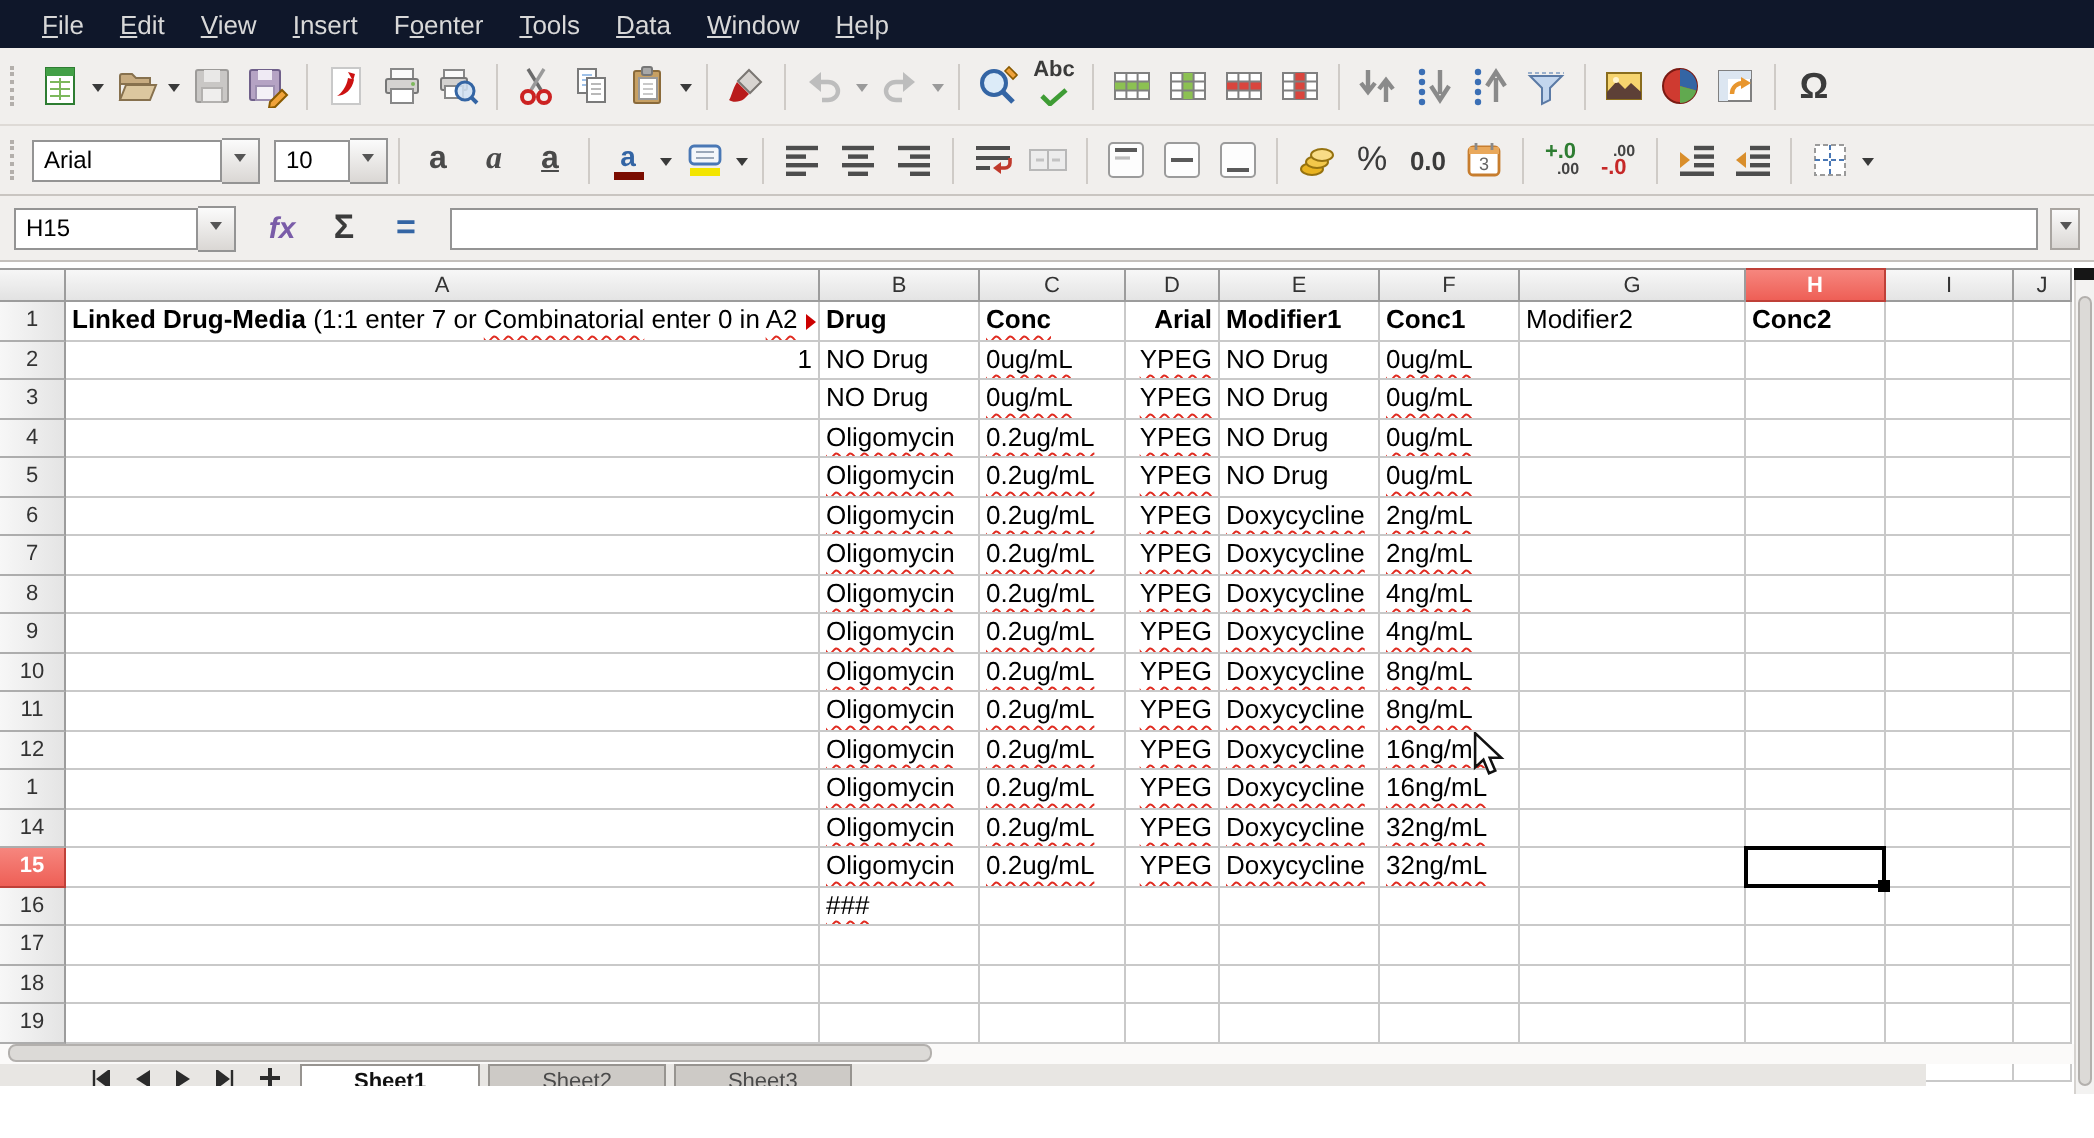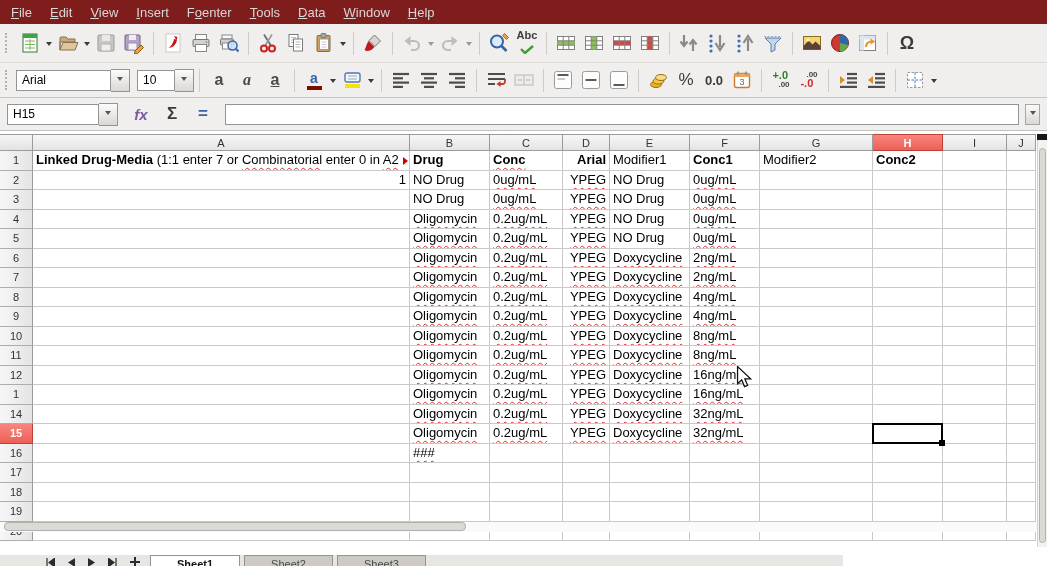--- a/index.html
+++ b/index.html
@@ -6,21 +6,21 @@
 html,body{width:1047px;height:569px;overflow:hidden}
 body{font-family:"Liberation Sans",sans-serif;background:#fff}
 .app{position:relative;width:1047px;height:569px;display:flex;flex-direction:column;background:#fff}
 
 .titlebar{height:26px;background:linear-gradient(#eceae8,#d3cfcc);border-bottom:1px solid #aeaaa5;position:relative;display:flex;align-items:center;flex:none}
 .wtitle{flex:1;text-align:center;font-weight:bold;font-size:13px;color:#3b3b3b}
 .circ-l{position:absolute;left:34px;top:8px;width:9px;height:9px;border:2px solid #aba7a2;border-radius:50%}
 .circ-r{position:absolute;right:4px;top:4px;width:17px;height:17px;border:2px solid #a9a5a0;border-radius:50%;display:flex;align-items:center;justify-content:center}
 .circ-r svg{display:block}
 
-.menubar{height:24px;background:#7f1d1d;display:flex;align-items:center;padding-left:2px;flex:none}
+.menubar{height:24px;background:#0f172a;display:flex;align-items:center;padding-left:12px;flex:none}
 .menu-item{color:#d8d8d8;font-size:13px;padding:3px 9px;white-space:nowrap}
 .menu-item u{text-decoration:underline}
 
 .toolbar{background:#f1efed;display:flex;align-items:center;padding:0 3px;flex:none}
 #tb1{height:39px;border-bottom:1px solid #dedad6}
 #tb2{height:35px;border-bottom:1px solid #c9c5c1}
 .grip{width:6px;height:20px;border-left:2px dotted #b3afab;margin:0 5px 0 2px}
 .sep{width:1px;height:23px;background:#cfcbc7;margin:0 5px}
 .btn{height:30px;min-width:28px;padding:0 2px;display:flex;align-items:center;justify-content:center;border-radius:2px}
 .drop{width:10px;height:30px;display:flex;align-items:center;justify-content:center}
@@ -52,21 +52,21 @@
 .ovf{position:absolute;right:1px;top:6px;width:0;height:0;border-left:5px solid #c00;border-top:4px solid transparent;border-bottom:4px solid transparent}
 #selbox{position:absolute;border:2px solid #000;z-index:3;pointer-events:none}
 #selbox .handle{position:absolute;right:-4px;bottom:-4px;width:6px;height:6px;background:#000}
 
 .vsplit{position:absolute;top:3px;right:0;width:10px;height:6px;background:#161616;z-index:5}
 .vscroll{position:absolute;top:9px;right:0;width:10px;bottom:22px;background:#f3f2f1;border-left:1px solid #d5d2cf;z-index:4}
 .vthumb{position:absolute;left:1px;right:1px;top:8px;bottom:4px;background:#dcdad7;border:1px solid #b3b0ad;border-radius:4px}
 .hscroll{position:absolute;left:0;top:391px;height:10px;width:1037px;background:#fbfaf9;z-index:4}
 .hthumb{position:absolute;left:4px;top:0;width:462px;height:9px;background:#dcdad7;border:1px solid #b3b0ad;border-radius:4px}
 
-.tabbar{position:absolute;left:0;top:424px;height:11px;width:843px;background:#e8e6e3;z-index:4;display:flex;align-items:flex-start;overflow:hidden}
+.tabbar{position:absolute;left:0;top:401px;height:11px;width:963px;background:#e8e6e3;z-index:4;display:flex;align-items:flex-start;overflow:hidden}
 .tabnav{display:flex;align-items:center;gap:13px;padding:2px 10px 0 46px}
 .tabnav .nv{display:flex;align-items:center}
 .tab{height:20px;padding:2px 26px 0 26px;font-size:11px;border:1px solid #979490;border-bottom:none;margin-right:4px;white-space:nowrap}
 .tab.active{background:#fff;font-weight:bold;color:#111}
 .tab.inactive{background:#cdcac6;color:#4a4a4a}
 
 #cursor{position:absolute;left:736px;top:366px;z-index:9;pointer-events:none}
 .ic{display:block}
 </style>
 </head>
@@ -523,21 +523,21 @@
         <div class="colh" style="width: 64px;">I</div>
         <div class="colh" style="width: 29px;">J</div>
       </div>
     <div class="gridbody">
         <div class="grow">
           <div class="rowh">1</div>
           <div class="cell" style="width: 377px;"><span style="font-weight: bold;">Linked Drug-Media</span><span> (1:1 enter 7 or </span><span class="sq">Combinatorial</span><span> enter 0 in </span><span class="sq">A2</span><span class="ovf"></span></div>
           <div class="cell" style="width: 80px; font-weight: bold;">Drug</div>
           <div class="cell sq" style="width: 73px; font-weight: bold;">Conc</div>
           <div class="cell" style="width: 47px; font-weight: bold; text-align: right;">Arial</div>
-          <div class="cell" style="width: 80px; font-weight: normal;">Modifier1</div>
+          <div class="cell" style="width: 80px; font-weight: bold;">Modifier1</div>
           <div class="cell" style="width: 70px; font-weight: bold;">Conc1</div>
           <div class="cell" style="width: 113px; font-weight: normal;">Modifier2</div>
           <div class="cell" style="width: 70px; font-weight: bold;">Conc2</div>
           <div class="cell" style="width: 64px;"></div>
           <div class="cell" style="width: 29px;"></div>
         </div>
         <div class="grow">
           <div class="rowh">2</div>
           <div class="cell" style="width: 377px; text-align: right;">1</div>
           <div class="cell" style="width: 80px;">NO Drug</div>

